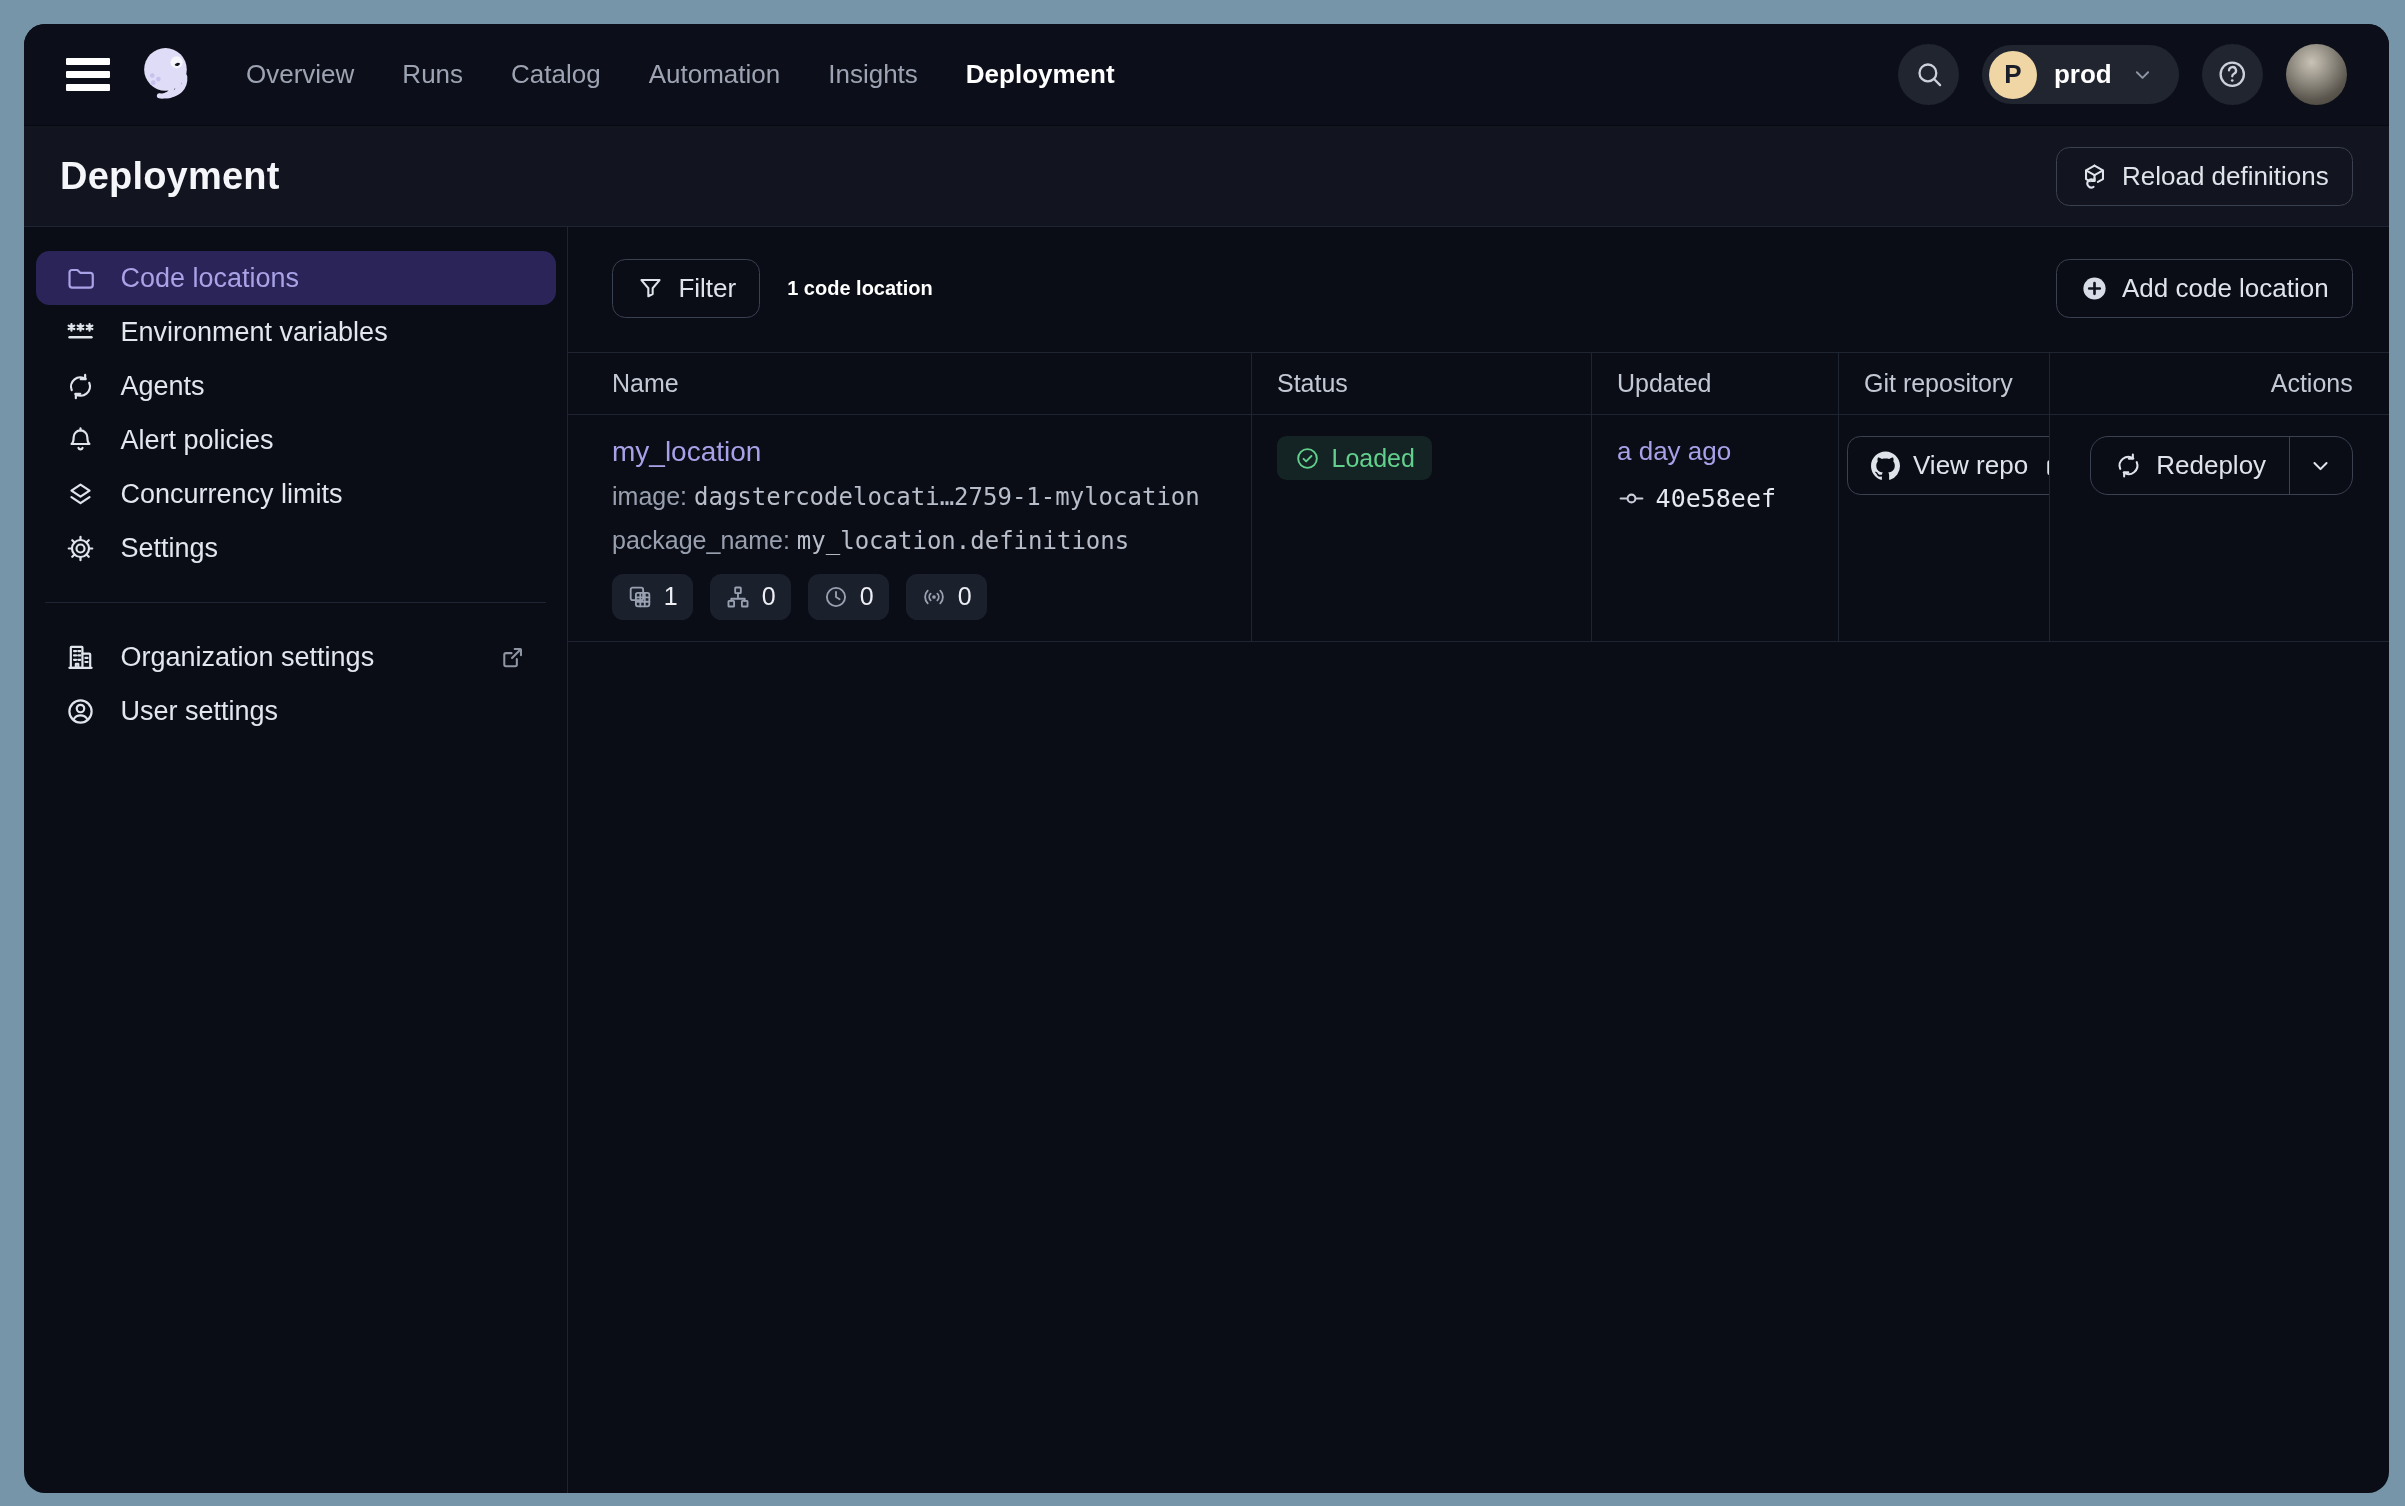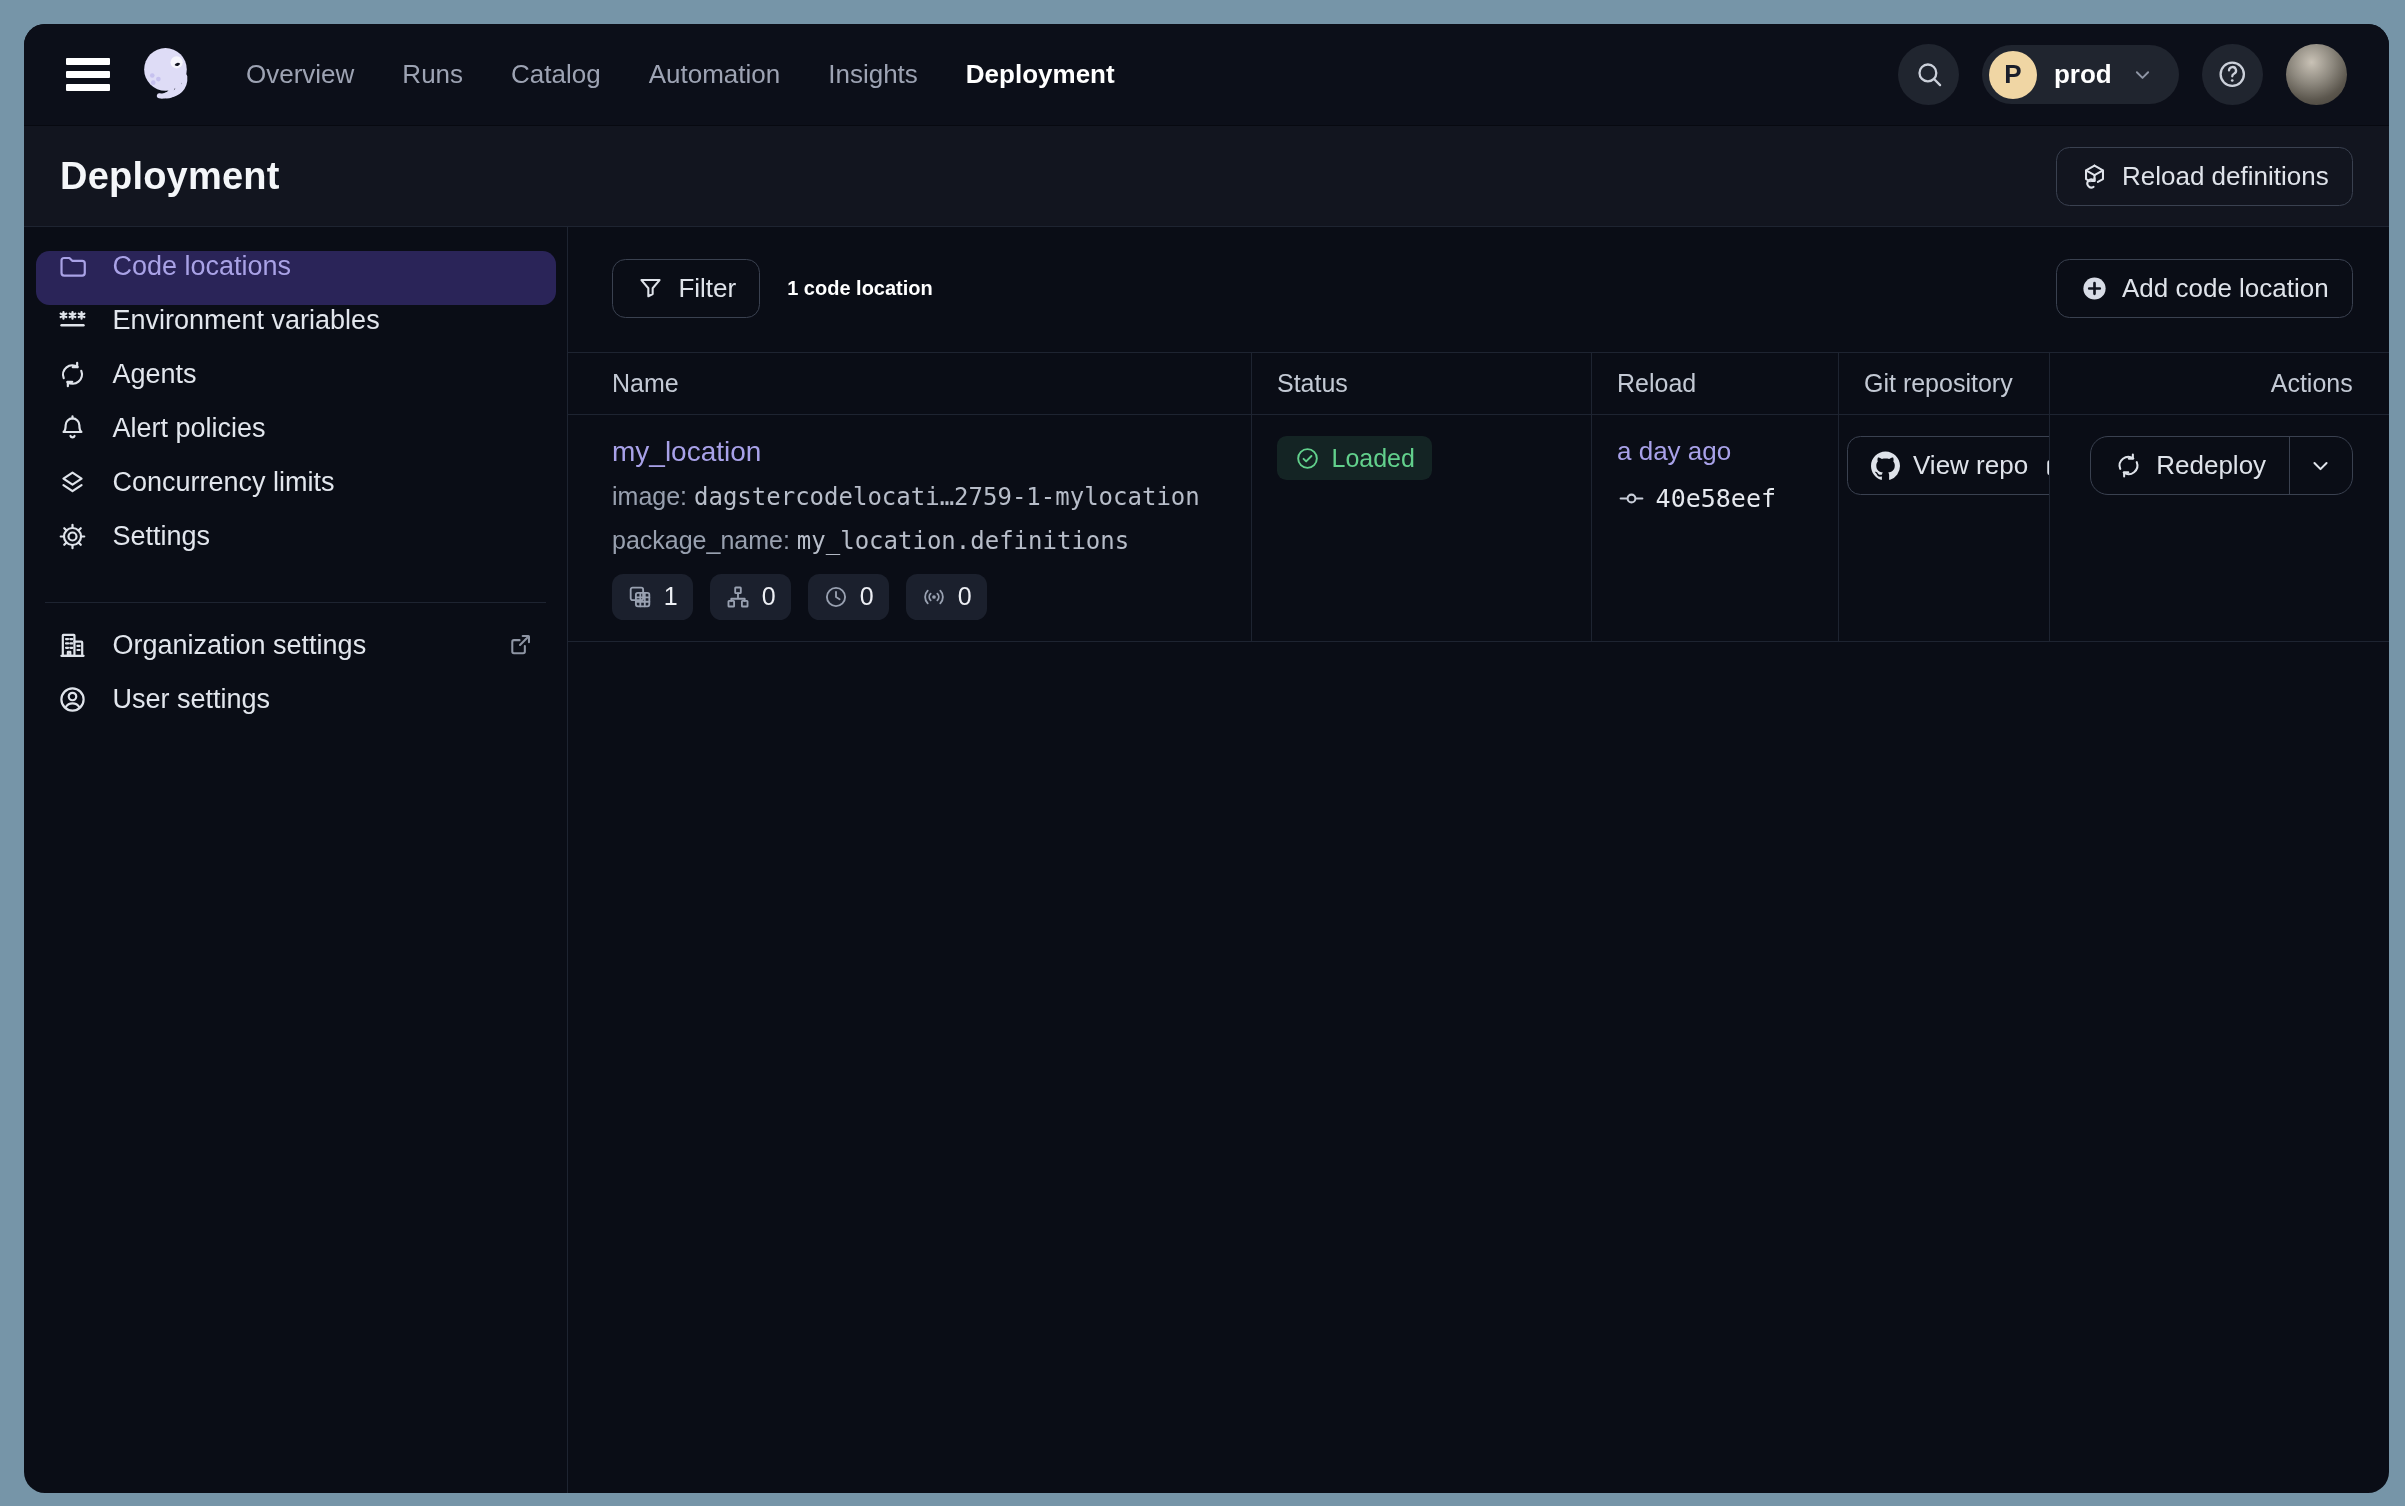--- a/index.html
+++ b/index.html
@@ -45,21 +45,21 @@
   
   .band{height:101px;flex:none;background:var(--band);display:flex;align-items:center;justify-content:space-between;padding:0 36px;border-top:1px solid #070910;}
   .page-title{color:#F4F6F9;font-size:38px;font-weight:600;letter-spacing:0.2px;}
   .btn{display:inline-flex;align-items:center;gap:13.4px;height:59px;border:1px solid var(--btn-border);border-radius:13.4px;
     padding:0 23px;color:#DFE3EA;font-size:26px;background:transparent;cursor:pointer;white-space:nowrap;}
   .btn svg{width:29px;height:29px;flex:none;}
 
   
   .app-body{flex:1;display:flex;min-height:0;border-top:1px solid var(--border);}
   .sidebar{width:544px;flex:none;border-right:1px solid var(--border);padding:24px 11.5px;display:flex;flex-direction:column;}
-  .side-item{height:54px;border-radius:13.4px;display:flex;gap:25px;padding:0 21px;color:var(--txt);font-size:27px;cursor:pointer;}
+  .side-item{height:54px;border-radius:13.4px;display:flex;align-items:center;gap:25px;padding:0 29px;color:var(--txt);font-size:27px;cursor:pointer;}
   .side-item .si-icon{width:31px;height:31px;flex:none;display:flex;color:#DFE3EA;}
   .side-item .si-icon svg{width:31px;height:31px;}
   .side-item.active{background:#2A2458;color:#A9A2E6;}
   .side-item.active .si-icon{color:#A9A2E6;}
   .side-divider{height:1px;background:var(--border);margin:27px 9.6px;}
   .ext-icon{margin-left:auto;color:#8E95A4;width:29px;height:29px;}
 
   .content{flex:1;display:flex;flex-direction:column;min-width:0;}
   .toolbar{display:flex;align-items:center;gap:27px;padding:32px 36px 0 44px;}
   .count{font-size:20px;font-weight:700;color:#fff;}
@@ -289,21 +289,21 @@
               <path d="M12 7.6v8.8M7.6 12h8.8" stroke="#11141F" stroke-width="2.2" stroke-linecap="round"></path>
             </svg>
             <span>Add code location</span>
           </button>
         </div>
 
         <div class="table">
           <div class="thead">
             <div class="th">Name</div>
             <div class="th">Status</div>
-            <div class="th">Reload</div>
+            <div class="th">Updated</div>
             <div class="th">Git repository</div>
             <div class="th right">Actions</div>
           </div>
 
           <div class="trow">
 
             <div class="td">
               <span class="loc-name">my_location</span>
               <div class="meta">
                 <span>image:</span>

